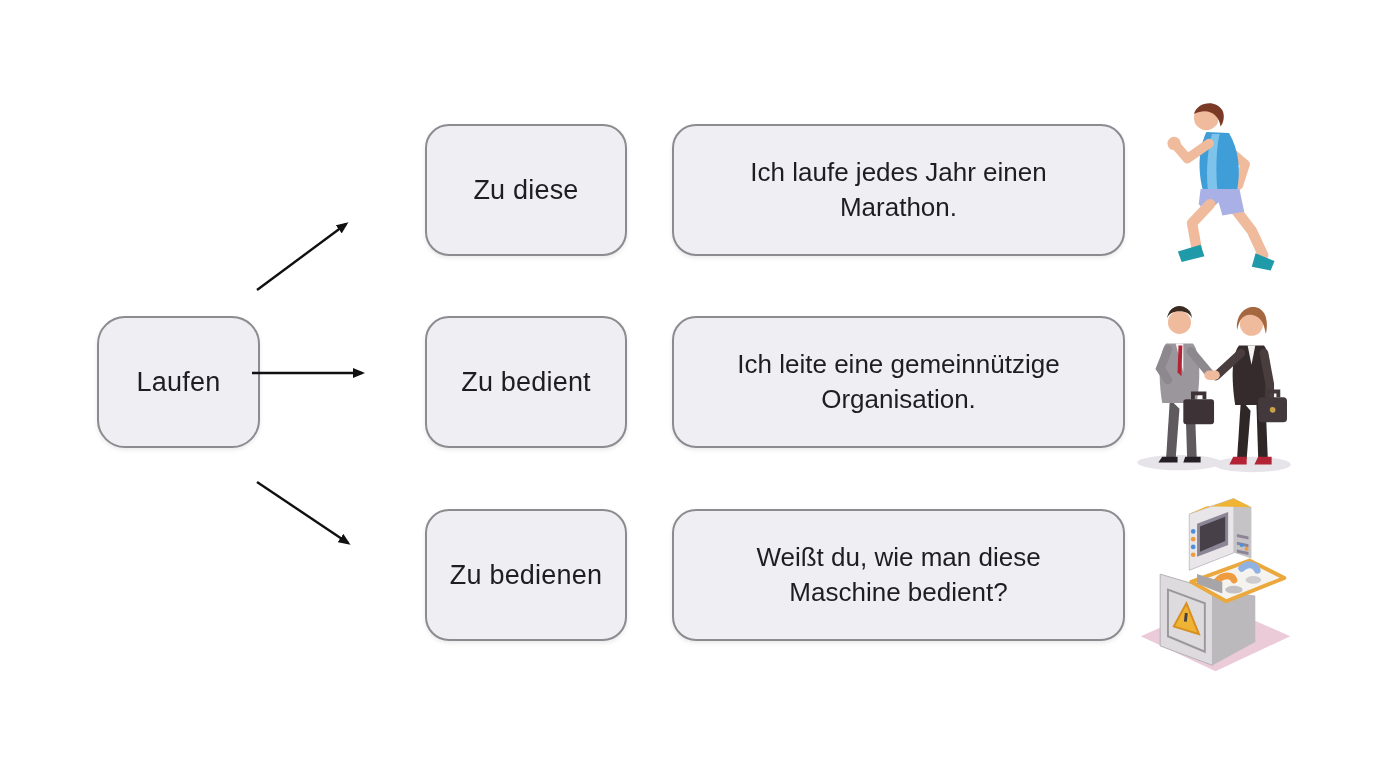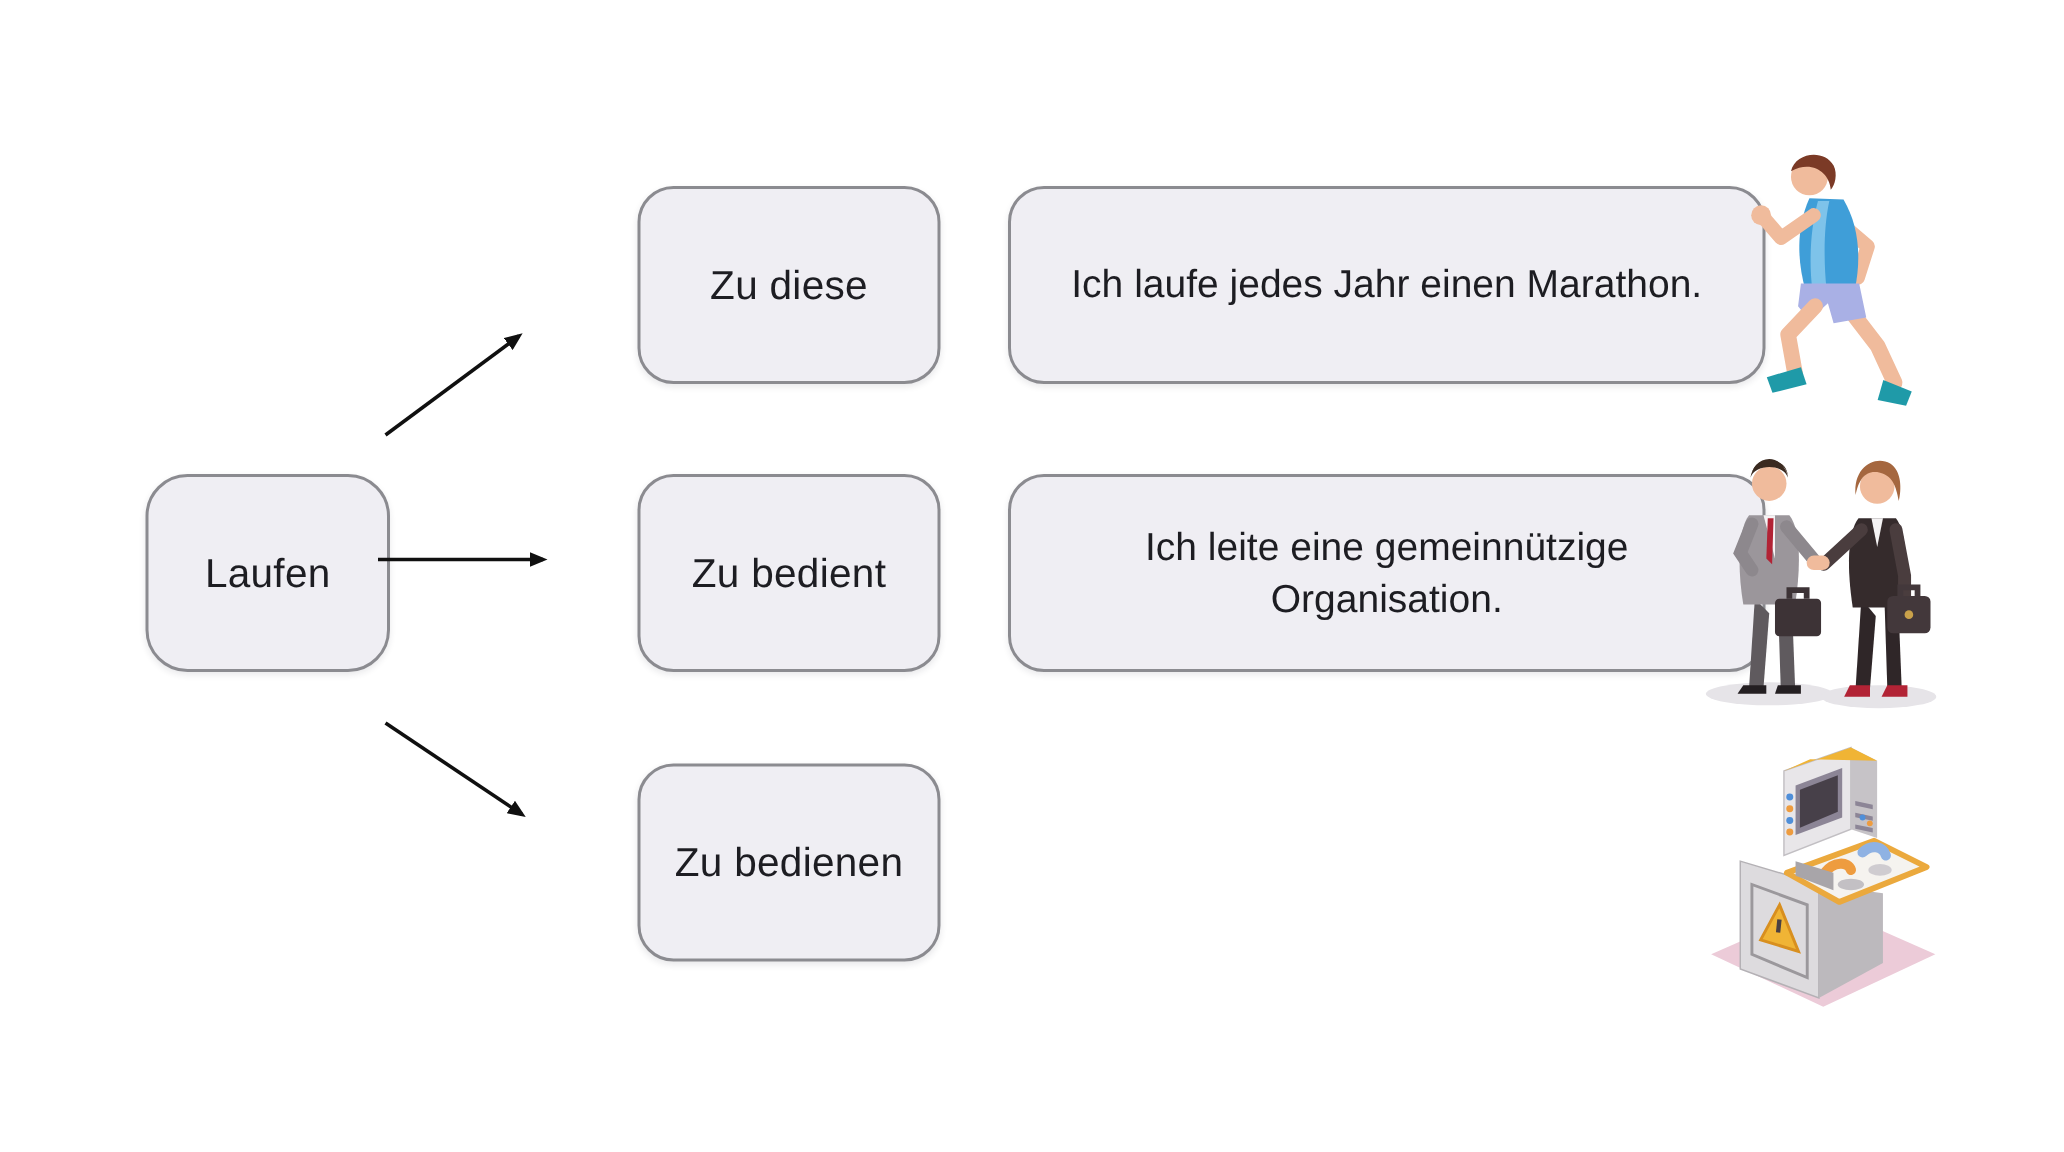--- a/index.html
+++ b/index.html
@@ -32,21 +32,21 @@
   .node .sentence{
     font-size:26px;
     font-weight:500;
     line-height:1.35;
     padding:0 26px;
     color:var(--text);
   }
 
   .root-box{left:65px;top:316px;width:163px;height:132px;border-radius:28px;margin-left:32px;}
   .word-box{left:425px;width:202px;height:132px;}
-  .sent-box{left:672px;width:505px;height:132px;}
+  .sent-box{left:672px;width:453px;height:132px;}
   .row1{top:124px;}
   .row2{top:316px;}
   .row3{top:509px;}
 
   .arrows{position:absolute;left:0;top:0;width:1376px;height:768px;pointer-events:none;}
 
   .illus{position:absolute;}
   .illus svg{display:block;width:100%;height:100%;}
   .illus-runner{left:1148px;top:98px;width:145px;height:180px;}
   .illus-business{left:1130px;top:284px;width:170px;height:192px;}
@@ -82,20 +82,23 @@
   <div class="node word-box row2">
     <div class="label">Zu bedient</div>
   </div>
   <div class="node sent-box row2">
     <div class="sentence">Ich leite eine gemeinnützige Organisation.</div>
   </div>
 
   <div class="node word-box row3">
     <div class="label">Zu bedienen</div>
   </div>
+  <div class="node sent-box row3">
+    <div class="sentence">Weißt du, wie man diese Maschine bedient?</div>
+  </div>
 
   <div class="illus illus-runner">
     <svg viewBox="0 0 150 190">
 
       <path d="M80,52 L101,70 L94,92" fill="none" stroke="#f0bb9c" stroke-width="10" stroke-linecap="round" stroke-linejoin="round"></path>
 
       <path d="M88,114 L108,140 L120,166" fill="none" stroke="#f0bb9c" stroke-width="11" stroke-linecap="round" stroke-linejoin="round"></path>
       <path d="M112,164 L132,172 L128,182 L108,178 Z" fill="#1f9aa8"></path>
 
       <path d="M60,36 C50,58 52,82 57,100 L92,100 C97,76 94,54 84,37 Z" fill="#3f9ed8"></path>

